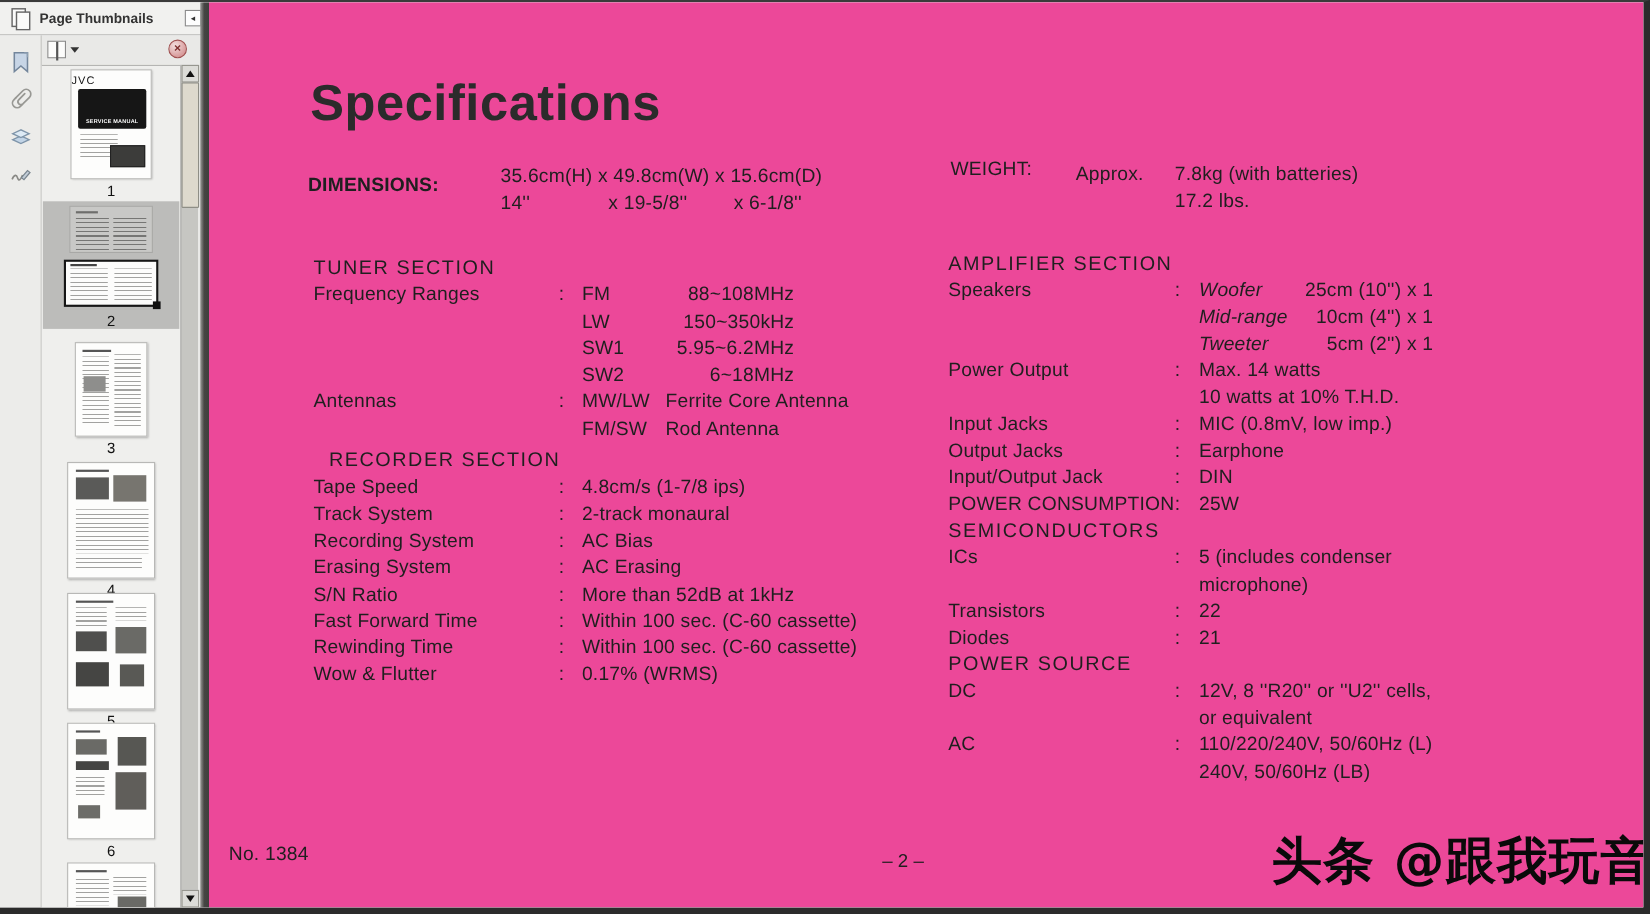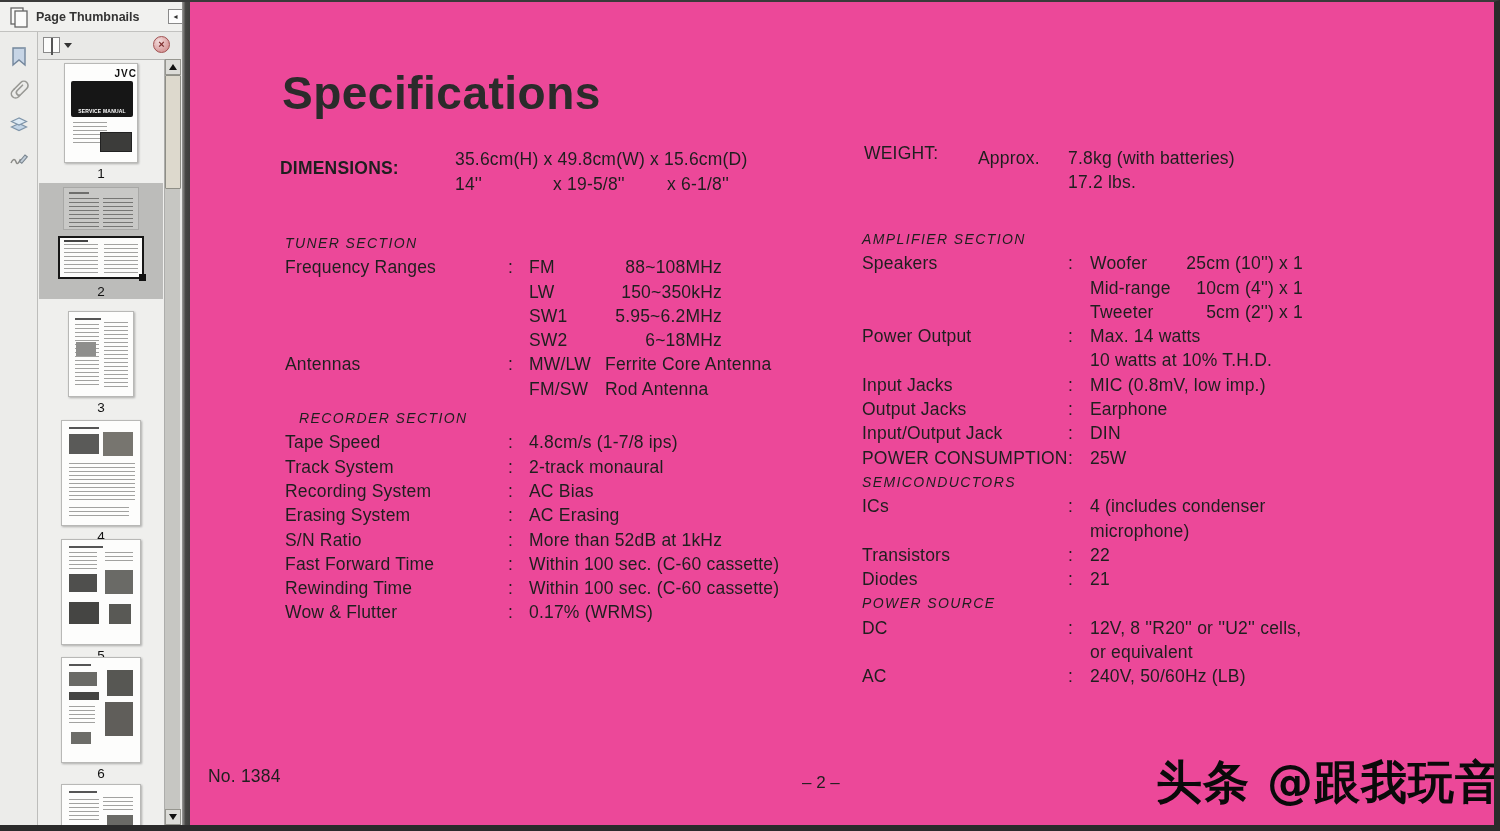--- a/index.html
+++ b/index.html
@@ -35,21 +35,21 @@
               border-top:1px solid #b5b5b3;overflow:hidden;}
   .thumb-item{position:absolute;left:1px;width:124px;display:flex;flex-direction:column;align-items:center;}
   .t-label{margin-top:3px;font-size:13.5px;color:#111;text-align:center;}
   .page{background:#fdfdfc;border:1px solid #b8b8b6;box-shadow:1px 1px 2px rgba(0,0,0,.28);position:relative;overflow:hidden;}
   .txtlines{background:repeating-linear-gradient(180deg,#a2a2a0 0 1px,transparent 1px 4px);}
   .darklines{background:repeating-linear-gradient(180deg,#767674 0 1px,transparent 1px 4px);}
   .ph{position:absolute;background:#8e8e8c;}
   .tl{position:absolute;height:2px;background:#555;}
 
   .t1{top:3px;}  .t1 .page{width:74px;height:100px;}
-  .jvc{position:absolute;left:0;right:0;top:4px;text-align:right;font-weight:700;font-size:10px;color:#111;letter-spacing:1px;}
+  .jvc{position:absolute;left:0;right:0;top:4px;text-align:left;font-weight:400;font-size:10px;color:#111;letter-spacing:1px;}
   .black-block{position:absolute;left:6px;top:17px;width:62px;height:36px;background:#161616;border-radius:2px;}
   .black-block span{position:absolute;left:0;right:0;bottom:3px;text-align:center;color:#fff;font-size:5px;font-weight:700;letter-spacing:.2px;}
   .cov-lines{position:absolute;left:8px;top:58px;width:34px;height:22px;}
   .radio{position:absolute;right:5px;bottom:10px;width:32px;height:20px;background:#3c3c3a;border:1px solid #222;}
 
   .sel-block{top:123px;background:#bcbcba;height:116px;justify-content:flex-start;}
   .mini{position:relative;}
   .mini-contents{margin-top:4px;width:76px;height:46px;background:#c8c8c6;border:1px solid #a8a8a6;}
   .mc-l,.mc-r{position:absolute;top:10px;width:30px;height:30px;}
   .mc-l{left:5px;} .mc-r{right:5px;}
@@ -82,31 +82,31 @@
   .dim-label{left:90px;top:144px;font-size:19.5px;font-weight:700;letter-spacing:.5px;margin-top:12px;}
   .dim-metric{left:265px;top:147px;}
   .imp-0{left:265px;top:172px;} .imp-1{left:363px;top:172px;} .imp-2{left:477px;top:172px;}
   .weight-label{left:674px;top:141px;font-size:20px;font-weight:400;letter-spacing:.5px;}
   .weight-approx{left:788px;top:146px;}
   .wl-0{left:878px;top:146px;} .wl-1{left:878px;top:170px;}
   .doc .body-txt,.col{font-size:17.5px;letter-spacing:.2px;}
   .col{position:absolute;line-height:24.3px;}
   .col-left{left:95px;top:229px;width:560px;}
   .col-right{left:672px;top:225px;width:620px;}
-  .sec-h{font-size:14px;letter-spacing:1.4px;font-style:italic;}
+  .sec-h{font-size:18px;letter-spacing:1.4px;}
   .gap{margin-top:5px;margin-left:14px;}
   .spec-row{display:grid;}
   .col-left .spec-row{grid-template-columns:223px 21px 1fr;}
   .col-right .spec-row{grid-template-columns:206px 22px 1fr;}
   .lab{align-self:start;}
   .vline{white-space:pre;}
   .bandCol{display:inline-block;width:76px;}
   .freqCol{display:inline-block;width:117px;text-align:right;}
   .textCol{display:inline-block;}
-  .nameCol{display:inline-block;width:95px;}
+  .nameCol{display:inline-block;width:95px;font-style:italic;}
   .sizeCol{display:inline-block;width:118px;text-align:right;}
   .footer-no{left:18px;top:764px;}
   .footer-page{left:612px;top:771px;font-size:17px;}
   .watermark{left:966px;top:750px;font-size:46px;font-weight:700;color:#0a0a0a;letter-spacing:1px;
              font-family:"DejaVu Sans","Liberation Sans",sans-serif;}
 </style>
 </head>
 <body>
 
 <div class="app">
@@ -393,21 +393,21 @@
           <span>:</span>
           <div>
             <div class="vline">25W</div>
           </div>
         </div>
         <div class="sec-h">SEMICONDUCTORS</div>
         <div class="spec-row">
           <span class="lab">ICs</span>
           <span>:</span>
           <div>
-            <div class="vline">4 (includes condenser</div>
+            <div class="vline">5 (includes condenser</div>
             <div class="vline">microphone)</div>
           </div>
         </div>
         <div class="spec-row">
           <span class="lab">Transistors</span>
           <span>:</span>
           <div>
             <div class="vline">22</div>
           </div>
         </div>
@@ -424,20 +424,21 @@
           <span>:</span>
           <div>
             <div class="vline">12V, 8 ''R20'' or ''U2'' cells,</div>
             <div class="vline">or equivalent</div>
           </div>
         </div>
         <div class="spec-row">
           <span class="lab">AC</span>
           <span>:</span>
           <div>
+            <div class="vline">110/220/240V, 50/60Hz (L)</div>
             <div class="vline">240V, 50/60Hz (LB)</div>
           </div>
         </div>
       </div>
 
     <div class="abs footer-no body-txt">No. 1384</div>
     <div class="abs footer-page">– 2 –</div>
     <div class="abs watermark">头条 @跟我玩音响</div>
   </div>
 

